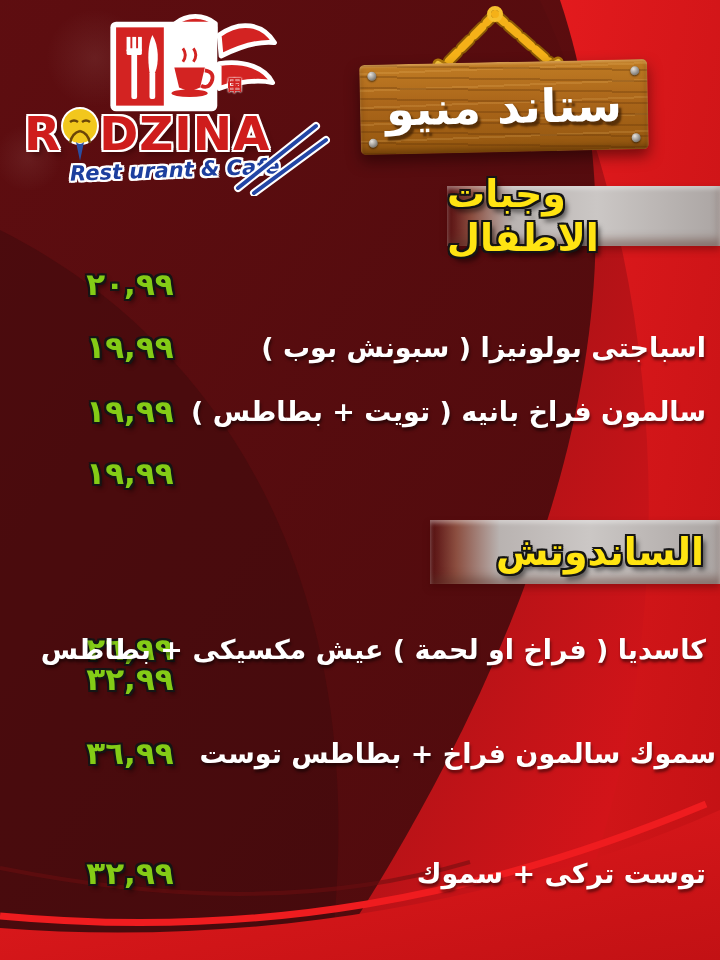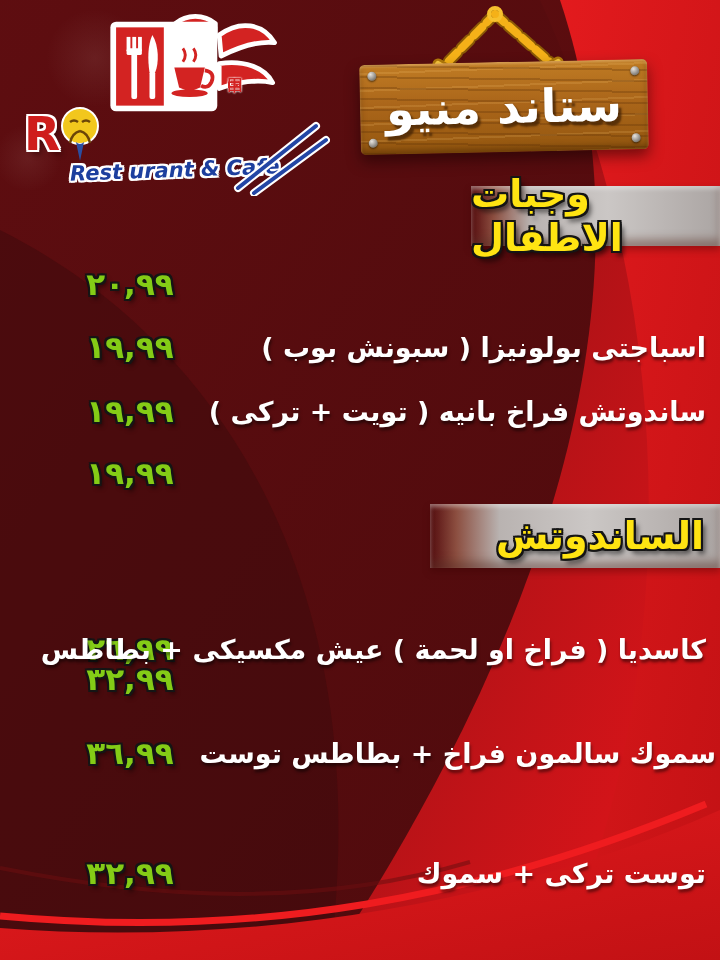--- a/index.html
+++ b/index.html
@@ -43,22 +43,22 @@
     box-shadow:0 1px 2px rgba(0,0,0,.6);}
   .screw.tl{left:8px;top:7px;} .screw.tr{right:8px;top:7px;}
   .screw.bl{left:8px;bottom:7px;} .screw.br{right:8px;bottom:7px;}
   
   .banner{position:absolute;right:0;z-index:2;display:flex;align-items:center;justify-content:flex-end;
     padding-right:16px;box-sizing:border-box;
     background:linear-gradient(90deg, rgba(150,70,50,0) 0%, rgba(158,100,80,.75) 9%,
       #b9b3b1 24%, #cbc7c5 55%, #aba5a3 100%);
     box-shadow:inset 0 3px 4px rgba(255,255,255,.40), inset 0 -7px 9px rgba(88,48,40,.45),
       0 4px 7px rgba(60,0,0,.35);}
-  .banner-1{top:186px;left:447px;height:60px;margin-left:24px;}
-  .banner-2{top:504px;left:430px;height:64px;padding-left:44px;}
+  .banner-1{top:186px;left:447px;height:60px;}
+  .banner-2{top:520px;left:430px;height:64px;padding-left:44px;}
   .banner-title{font-size:38px;font-weight:bold;color:#ffe412;
     text-shadow:-2px -2px 0 #151515,2px -2px 0 #151515,-2px 2px 0 #151515,2px 2px 0 #151515,
       -2px 0 0 #151515,2px 0 0 #151515,0 -2px 0 #151515,0 2px 0 #151515,4px 5px 5px rgba(0,0,0,.55);}
   
   .menu-row{position:absolute;left:0;width:720px;height:56px;z-index:2;}
   .item-price{position:absolute;left:55px;top:0;width:150px;height:56px;
     display:flex;align-items:center;justify-content:center;
     font-size:31px;font-weight:bold;color:#84cc16;direction:ltr;
     text-shadow:-2px -2px 0 #151515,2px -2px 0 #151515,-2px 2px 0 #151515,2px 2px 0 #151515,
       -2px 0 0 #151515,2px 0 0 #151515,0 -2px 0 #151515,0 2px 0 #151515,3px 4px 4px rgba(0,0,0,.5);}
@@ -129,20 +129,21 @@
     <div class="brand-name">
       <span>R</span>
         <span class="face"><svg width="40" height="56" viewBox="0 0 40 56">
           <circle cx="20" cy="20" r="18" fill="#f2c71d" stroke="#fff" stroke-width="2"></circle>
           <path d="M10,16 q4,-3 8,0" stroke="#6b4508" stroke-width="2.5" fill="none"></path>
           <path d="M22,16 q4,-3 8,0" stroke="#6b4508" stroke-width="2.5" fill="none"></path>
           <path d="M20,25 Q12,27 10,37" stroke="#6b4508" stroke-width="2.5" fill="none"></path>
           <path d="M20,25 Q28,27 30,37" stroke="#6b4508" stroke-width="2.5" fill="none"></path>
           <path d="M16,36 L20,55 L24,36 Q20,40 16,36 Z" fill="#2b4ea0"></path>
         </svg></span>
+        <span>DZINA</span>
     </div>
     <div class="tagline">Rest urant &amp; Café</div>
     <svg class="chopsticks" width="100" height="78" viewBox="0 0 100 78">
       <path d="M8,70 L86,8" stroke="#fff" stroke-width="8" stroke-linecap="round"></path>
       <path d="M8,70 L86,8" stroke="#2346a5" stroke-width="4" stroke-linecap="round"></path>
       <path d="M24,75 L96,22" stroke="#fff" stroke-width="8" stroke-linecap="round"></path>
       <path d="M24,75 L96,22" stroke="#2346a5" stroke-width="4" stroke-linecap="round"></path>
     </svg>
   </div>
 
@@ -171,21 +172,21 @@
 
   <div class="menu-row r1">
     <div class="item-price">٢٠,٩٩</div>
   </div>
   <div class="menu-row r2">
     <div class="item-price">١٩,٩٩</div>
     <div class="item-name">اسباجتى بولونيزا ( سبونش بوب )</div>
   </div>
   <div class="menu-row r3">
     <div class="item-price">١٩,٩٩</div>
-    <div class="item-name">ساندوتش فراخ بانيه ( تويت + تركى )</div>
+    <div class="item-name">سالمون فراخ بانيه ( تويت + بطاطس )</div>
   </div>
   <div class="menu-row r4">
     <div class="item-price">١٩,٩٩</div>
   </div>
 
   <div class="banner banner-2">
     <div class="banner-title">الساندوتش</div>
   </div>
 
   <div class="menu-row r5">

